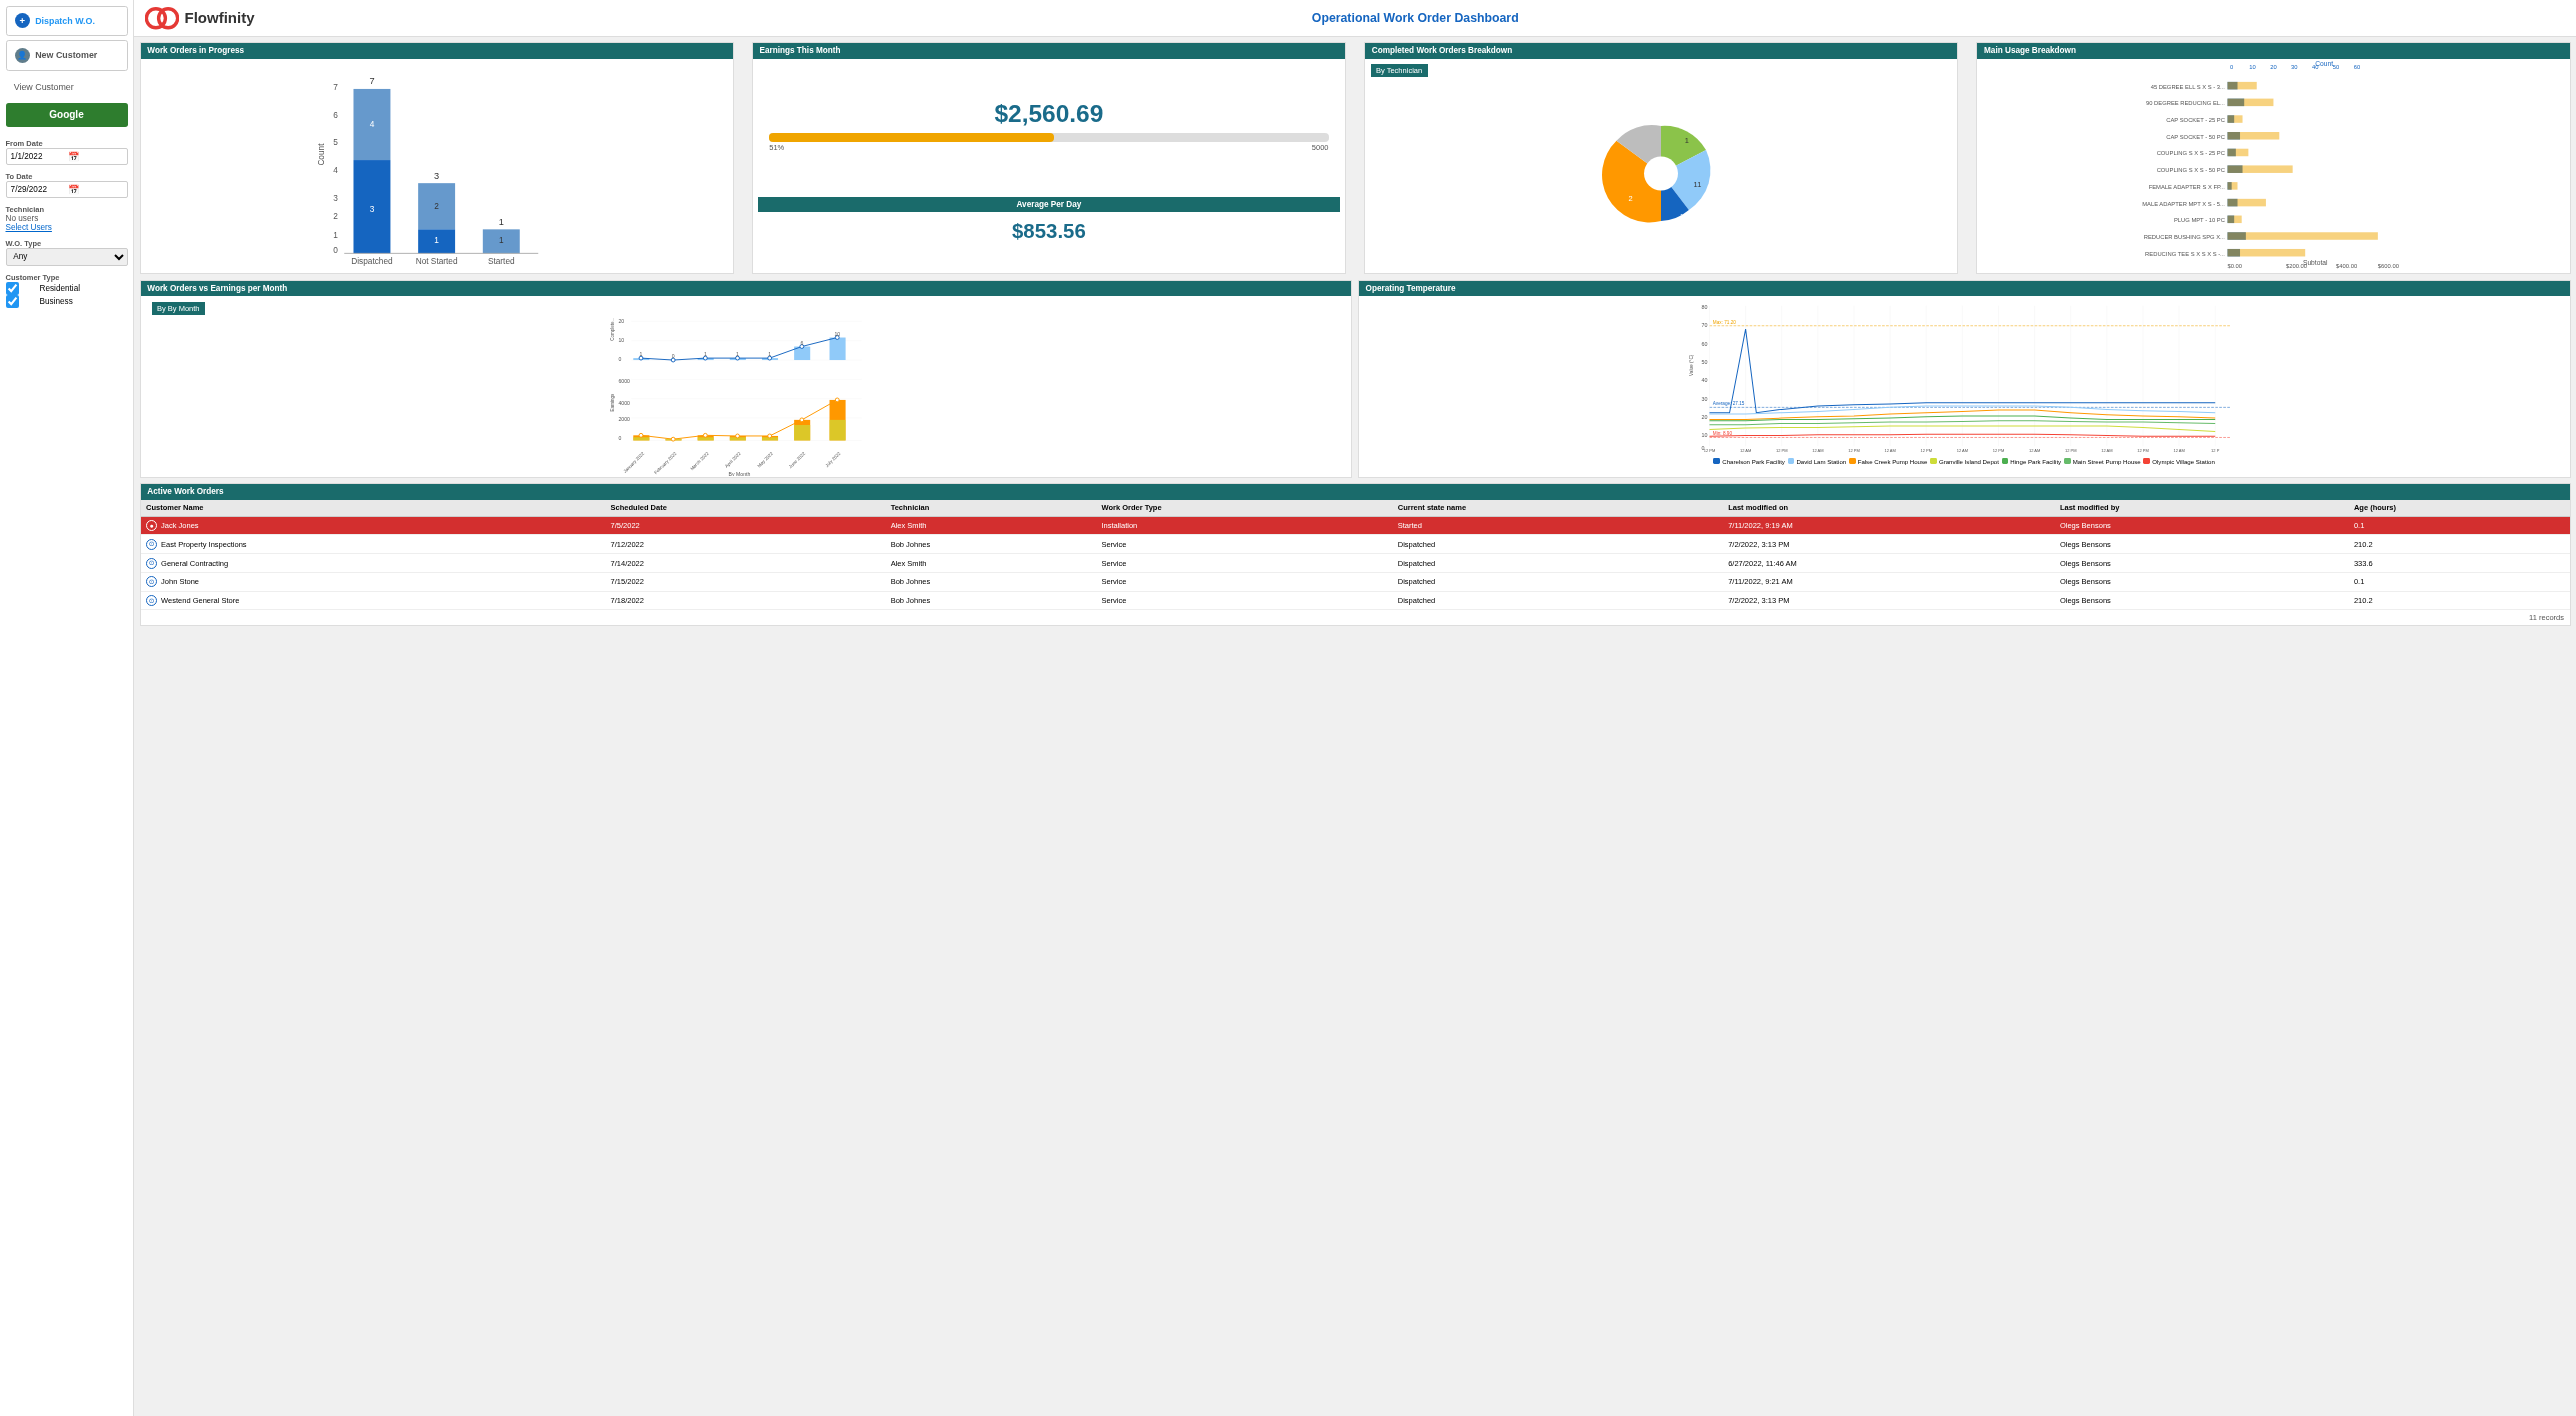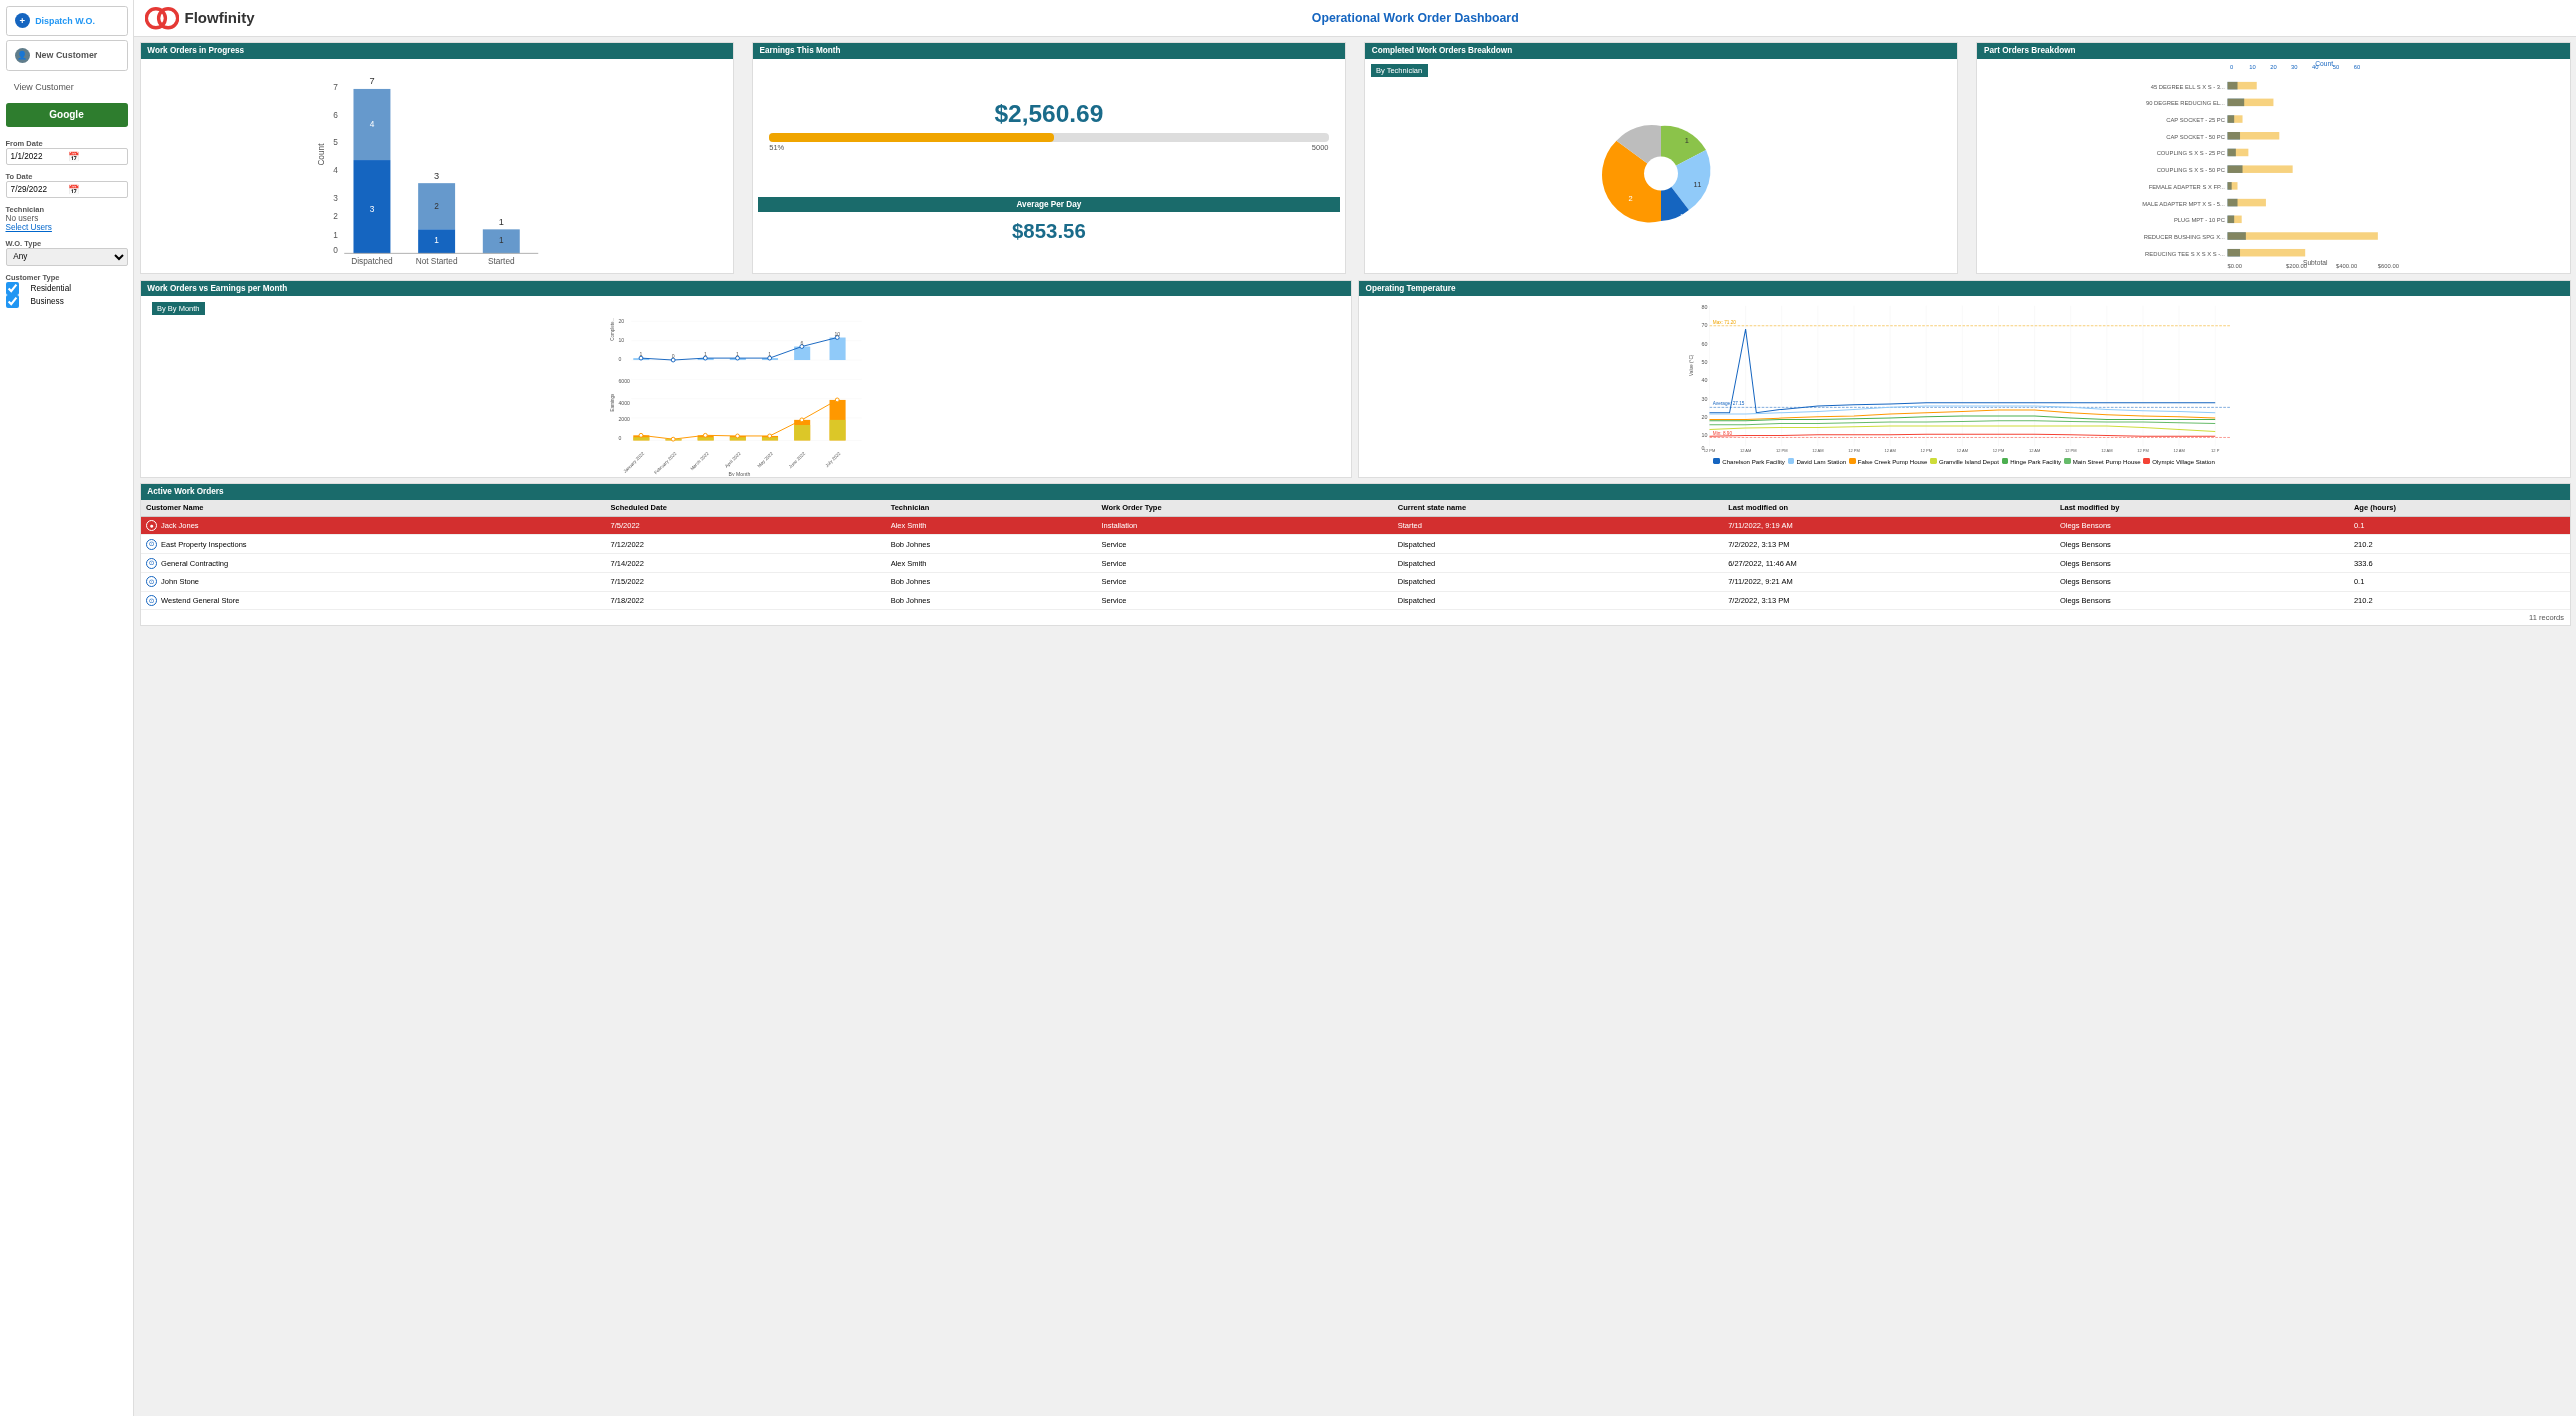--- a/index.html
+++ b/index.html
@@ -69,21 +69,21 @@
     .date-input input { border: none; outline: none; font-size: 8.2px; width: 55px; }
     .no-users { font-size: 8.2px; color: #555; }
     .select-users { font-size: 8.2px; color: #0066cc; cursor: pointer; text-decoration: underline; }
     .wo-select {
       width: 100%;
       padding: 2.7px;
       border: 0.7px solid #ccc;
       border-radius: 2px;
       font-size: 8.2px;
     }
-    .checkbox-row { display: flex; align-items: center; gap: 12px; font-size: 8.2px; }
+    .checkbox-row { display: flex; align-items: center; gap: 21px; font-size: 8.2px; }
     .checkbox-row input { accent-color: #2196F3; }
 
     
     #main {
       flex: 1;
       display: flex;
       flex-direction: column;
       overflow: hidden;
     }
 
@@ -352,21 +352,21 @@
 
               <path d="M100,95 L34.4,46.8 A70,70 0 0,1 100,25 Z" fill="#BDBDBD"></path>
 
               <circle cx="100" cy="95" r="25" fill="#fff"></circle>
             </svg>
           </div>
         </div>
       </div>
 
       <div class="card">
-        <div class="card-header">Part Orders Breakdown</div>
+        <div class="card-header">Main Usage Breakdown</div>
         <div class="card-body" style="padding:2.7px;">
           <svg width="100%" height="100%" viewBox="0 0 340 250" style="font-size:12px">
 
             <text x="120" y="10" font-size="7" fill="#1565C0" text-anchor="middle">0</text>
             <text x="145" y="10" font-size="7" fill="#1565C0" text-anchor="middle">10</text>
             <text x="170" y="10" font-size="7" fill="#1565C0" text-anchor="middle">20</text>
             <text x="195" y="10" font-size="7" fill="#1565C0" text-anchor="middle">30</text>
             <text x="220" y="10" font-size="7" fill="#1565C0" text-anchor="middle">40</text>
             <text x="245" y="10" font-size="7" fill="#1565C0" text-anchor="middle">50</text>
             <text x="270" y="10" font-size="7" fill="#1565C0" text-anchor="middle">60</text>

